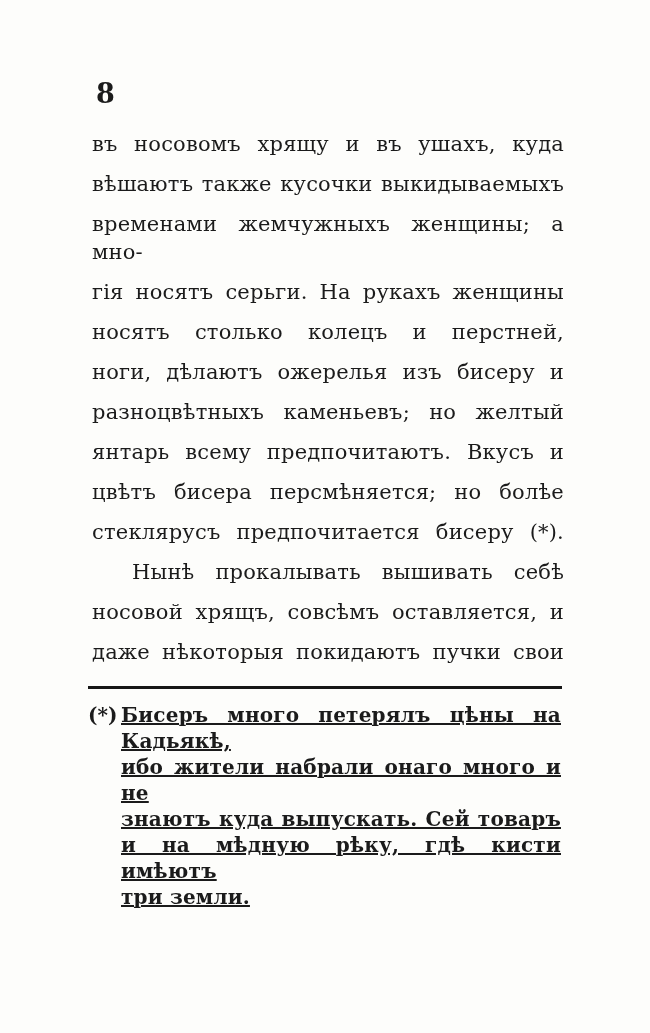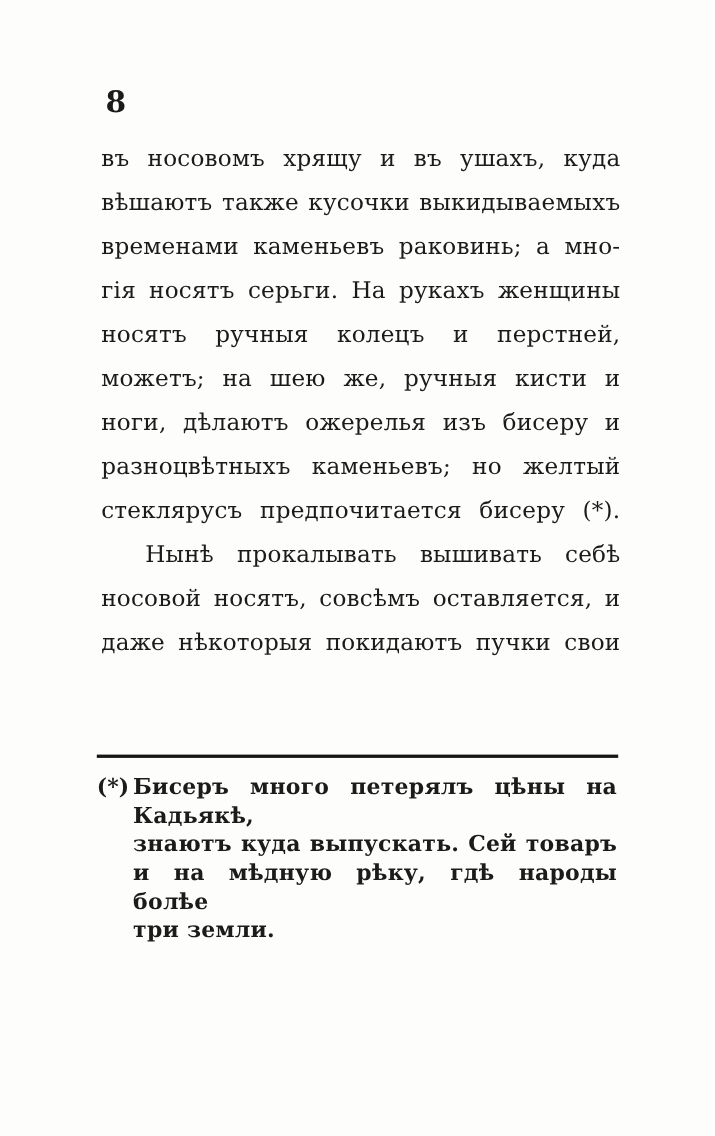--- a/index.html
+++ b/index.html
@@ -62,51 +62,54 @@
     top: 702px;
     width: 440px;
   }
   .fnline {
     font-size: 20px;
     line-height: 26px;
     font-weight: bold;
     letter-spacing: 0.2px;
     text-align: justify;
     text-align-last: justify;
+    text-decoration: underline;
     -moz-text-align-last: justify;
   }
   .fnline.short { text-align-last: left; -moz-text-align-last: left; }
 </style>
 </head>
 <body>
 
 <div class="page">
 
   <div class="pagenum">8</div>
 
   <div class="bodytext">
     <div class="line">въ носовомъ хрящу и въ ушахъ, куда</div>
     <div class="line">вѣшаютъ также кусочки выкидываемыхъ</div>
-    <div class="line">временами каменьевъ раковинь; а мно-</div>
+    <div class="line">временами жемчужныхъ женщины; а мно-</div>
     <div class="line">гія носятъ серьги. На рукахъ женщины</div>
-    <div class="line">носятъ ручныя колецъ и перстней,</div>
-    <div class="line">можетъ; на шею же, ручныя кисти и</div>
+    <div class="line">носятъ столько колецъ и перстней,</div>
     <div class="line">ноги, дѣлаютъ ожерелья изъ бисеру и</div>
     <div class="line">разноцвѣтныхъ каменьевъ; но желтый</div>
+    <div class="line">янтарь всему предпочитаютъ. Вкусъ и</div>
+    <div class="line">цвѣтъ бисера персмѣняется; но болѣе</div>
     <div class="line">стеклярусъ предпочитается бисеру (*).</div>
     <div class="line indent">Нынѣ прокалывать вышивать себѣ</div>
-    <div class="line">носовой носятъ, совсѣмъ оставляется, и</div>
+    <div class="line">носовой хрящъ, совсѣмъ оставляется, и</div>
     <div class="line">даже нѣкоторыя покидаютъ пучки свои</div>
 
   </div>
 
   <div class="fnrule"></div>
 
   <div class="fnmark">(*)</div>
 
   <div class="footnote">
     <div class="fnline">Бисеръ много петерялъ цѣны на Кадьякѣ,</div>
+    <div class="fnline">ибо жители набрали онаго много и не</div>
     <div class="fnline">знаютъ куда выпускать. Сей товаръ</div>
-    <div class="fnline">и на мѣдную рѣку, гдѣ народы болѣе</div>
+    <div class="fnline">и на мѣдную рѣку, гдѣ кисти имѣютъ</div>
     <div class="fnline short">три земли.</div>
   </div>
 
 </div>
 
 </body></html>

